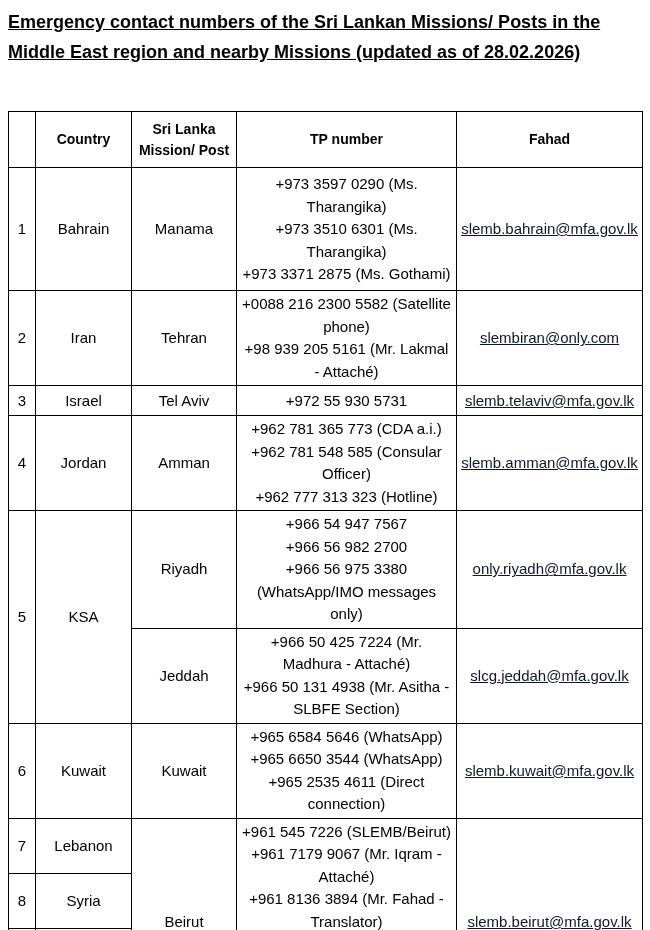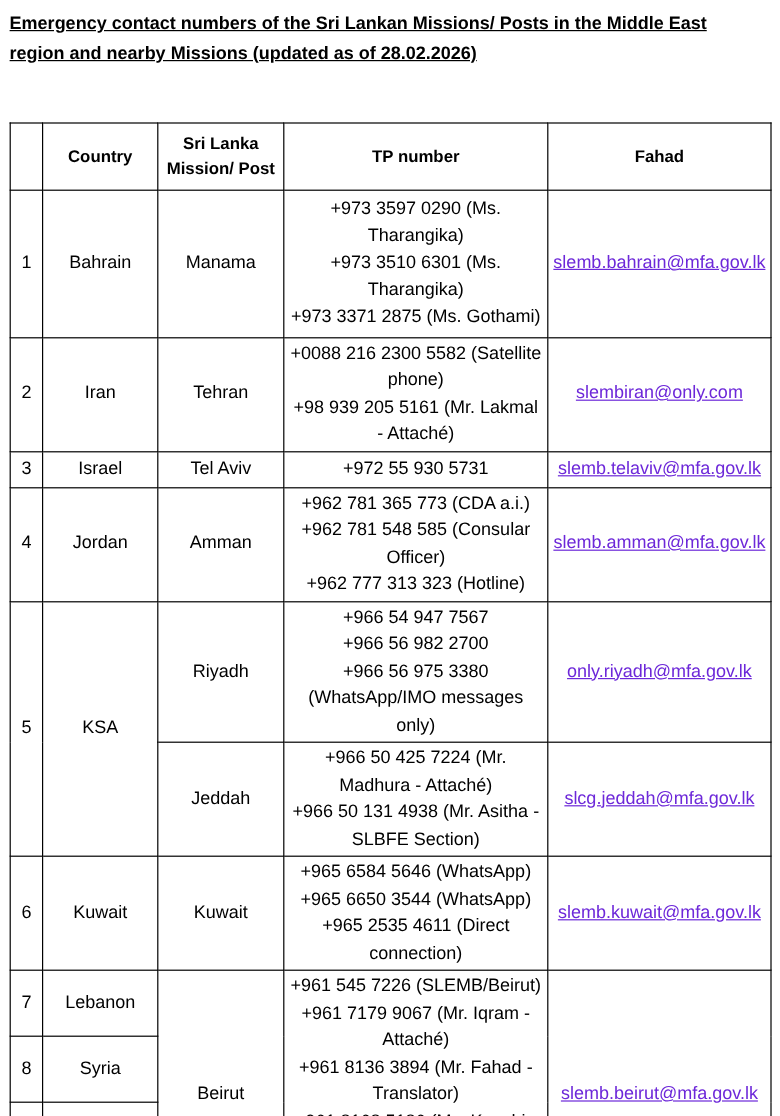--- a/index.html
+++ b/index.html
@@ -5,21 +5,21 @@
   * { box-sizing: border-box; margin: 0; padding: 0; }
   html, body {
     width: 650px;
     background: #ffffff;
     font-family: "Liberation Sans", sans-serif;
     color: #000000;
   }
   body { padding: 8px 8px 0 8px; }
 
   .doc-title {
-    font-size: 15px;
+    font-size: 18px;
     font-weight: bold;
     line-height: 1.65;
     text-decoration: underline;
     color: #000000;
     max-width: 610px;
   }
 
   table.contacts {
     margin-top: 44px;
     border-collapse: collapse;
@@ -35,21 +35,21 @@
     line-height: 1.5;
     padding: 2px 4px;
     overflow: hidden;
   }
   table.contacts th {
     font-weight: bold;
     font-size: 14px;
   }
   td.tp-cell { white-space: pre-line; }
   a.email-link {
-    color: #6d28d9;
+    color: #0f172a;
     text-decoration: underline;
     word-break: break-all;
   }
 
   
   tr.h-head   { height: 56px; }
   tr.h-r1     { height: 123px; }
   tr.h-r2     { height: 86px; }
   tr.h-r3     { height: 30px; }
   tr.h-r4     { height: 83px; }

